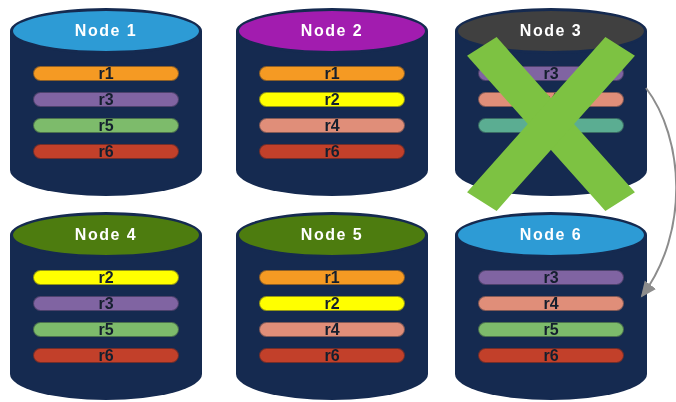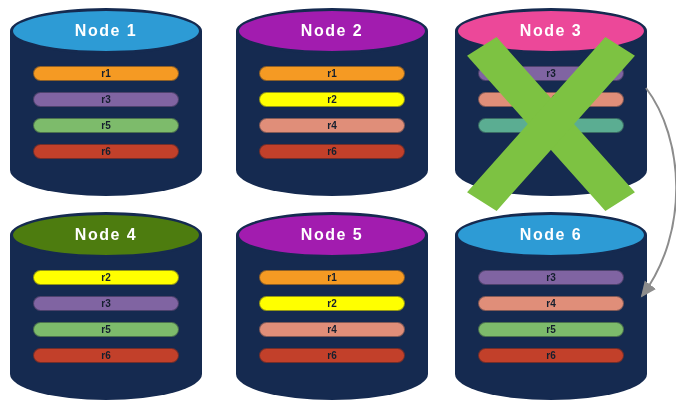--- a/index.html
+++ b/index.html
@@ -37,21 +37,21 @@
     color: #ffffff; font-weight: bold; font-size: 16px; letter-spacing: 1.5px;
   }
   .bars { position: absolute; left: 23px; right: 23px; top: 58px; z-index: 3; }
   .bar {
     height: 15px; border-radius: 8px;
     border: 1px solid rgba(15, 25, 45, 0.45);
     margin-bottom: 11px;
     display: flex; align-items: center; justify-content: center;
   }
   .bar span {
-    font-size: 10px; font-weight: bold; color: #141F2E; line-height: 1;
+    font-size: 16px; font-weight: bold; color: #141F2E; line-height: 1;
   }
   .x-overlay {
     position: absolute; left: 8px; top: 42px; width: 176px; height: 148px;
     z-index: 6; overflow: visible;
   }
   .arrow-layer {
     position: absolute; left: 0; top: 0; width: 676px; height: 402px;
     z-index: 8; pointer-events: none;
   }
 </style>
@@ -97,21 +97,21 @@
           <span>r4</span>
         </div>
       <div class="bar" style="background: rgb(194, 64, 42);">
           <span>r6</span>
         </div>
     </div>
   </div>
 
   <div class="node pos-3">
     <div class="cyl-body" style="background: rgb(21, 42, 80);"></div>
-    <div class="cyl-top" style="background: #ec4899;">
+    <div class="cyl-top" style="background: #404040;">
       <span class="node-label">Node 3</span>
     </div>
     <div class="bars">
       <div class="bar" style="background: rgb(128, 100, 162);">
           <span>r3</span>
         </div>
       <div class="bar" style="background: rgb(224, 142, 121);">
           <span>r4</span>
         </div>
       <div class="bar" style="background: rgb(91, 173, 146);">
@@ -140,21 +140,21 @@
           <span>r5</span>
         </div>
       <div class="bar" style="background: rgb(194, 64, 42);">
           <span>r6</span>
         </div>
     </div>
   </div>
 
   <div class="node pos-5">
     <div class="cyl-body" style="background: rgb(21, 42, 80);"></div>
-    <div class="cyl-top" style="background: #a21caf;">
+    <div class="cyl-top" style="background: #4d7c0f;">
       <span class="node-label">Node 5</span>
     </div>
     <div class="bars">
       <div class="bar" style="background: rgb(245, 154, 35);">
           <span>r1</span>
         </div>
       <div class="bar" style="background: rgb(255, 255, 0);">
           <span>r2</span>
         </div>
       <div class="bar" style="background: rgb(224, 142, 121);">

